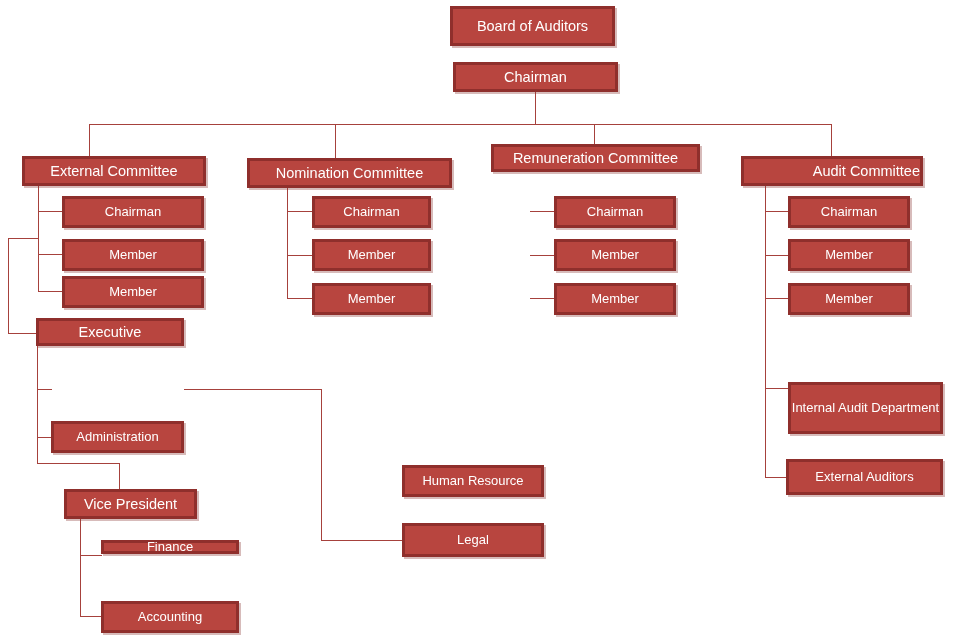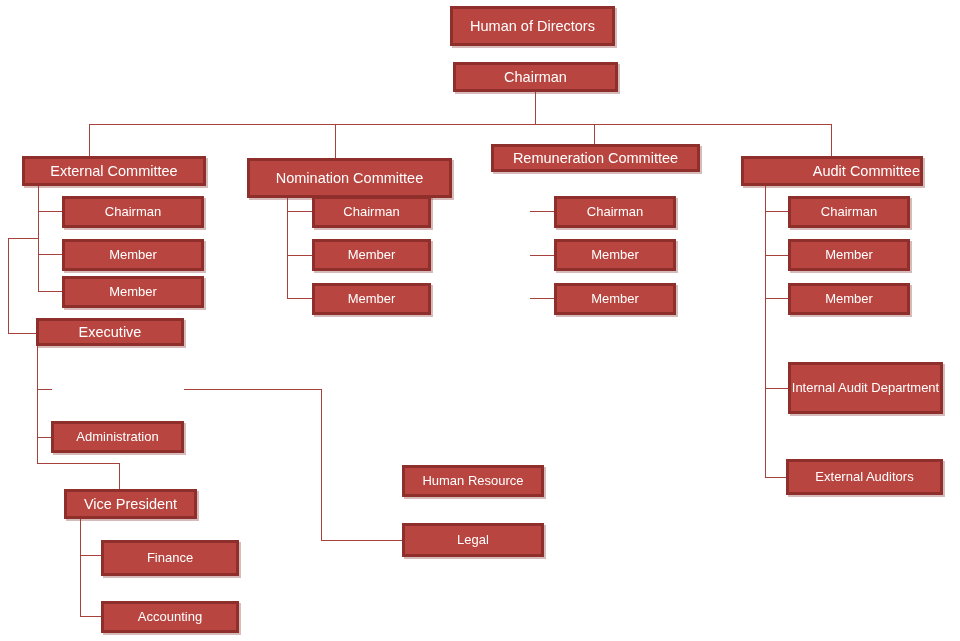--- a/index.html
+++ b/index.html
@@ -26,21 +26,21 @@
     font-size: 13px;
     line-height: 1.15;
     display: flex;
     align-items: center;
     justify-content: center;
     text-align: center;
     box-shadow: 2px 2px 0 rgba(140,60,58,0.35);
     user-select: none;
   }
   .node.big { font-size: 14.5px; }
-  .node.two-line { line-height: 1.25; }
+  .node.two-line { line-height: 1.25; margin-top: 20px; }
 
   
   .line {
     position: absolute;
     background: #a6413c;
   }
   .line.h { height: 1px; }
   .line.v { width: 1px; }
 </style>
 </head>
@@ -91,41 +91,41 @@
 
   <div class="line v" style="left:80px; top:513px; height:104px;"></div>
   <div class="line h" style="left:80px; top:555px; width:22px;"></div>
   <div class="line h" style="left:80px; top:616px; width:22px;"></div>
 
   <div class="line h" style="left:184px; top:389px; width:138px;"></div>
   <div class="line v" style="left:321px; top:389px; height:151px;"></div>
   <div class="line h" style="left:321px; top:540px; width:81px;"></div>
 
   <div class="node big" style="left:450px; top:6px; width:165px; height:40px;">
-    <span>Human of Directors</span>
+    <span>Board of Auditors</span>
   </div>
 
   <div class="node big" style="left:453px; top:62px; width:165px; height:30px;">
     <span>Chairman</span>
   </div>
 
   <div class="node big" style="left:22px; top:156px; width:184px; height:30px;">
     <span>External Committee</span>
   </div>
   <div class="node" style="left:62px; top:196px; width:142px; height:32px;">
     <span>Chairman</span>
   </div>
   <div class="node" style="left:62px; top:239px; width:142px; height:32px;">
     <span>Member</span>
   </div>
   <div class="node" style="left:62px; top:276px; width:142px; height:32px;">
     <span>Member</span>
   </div>
 
-  <div class="node big" style="left:247px; top:158px; width:205px; height:40px;">
+  <div class="node big" style="left:247px; top:158px; width:205px; height:30px;">
     <span>Nomination Committee</span>
   </div>
   <div class="node" style="left:312px; top:196px; width:119px; height:32px;">
     <span>Chairman</span>
   </div>
   <div class="node" style="left:312px; top:239px; width:119px; height:32px;">
     <span>Member</span>
   </div>
   <div class="node" style="left:312px; top:283px; width:119px; height:32px;">
     <span>Member</span>
@@ -165,21 +165,21 @@
 
   <div class="node big" style="left:36px; top:318px; width:148px; height:28px;">
     <span>Executive</span>
   </div>
   <div class="node" style="left:51px; top:421px; width:133px; height:32px;">
     <span>Administration</span>
   </div>
   <div class="node big" style="left:64px; top:489px; width:133px; height:30px;">
     <span>Vice President</span>
   </div>
-  <div class="node" style="left:101px; top:540px; width:138px; height:36px;">
+  <div class="node" style="left:101px; top:540px; width:138px; height:14px;">
     <span>Finance</span>
   </div>
   <div class="node" style="left:101px; top:601px; width:138px; height:32px;">
     <span>Accounting</span>
   </div>
 
   <div class="node" style="left:402px; top:465px; width:142px; height:32px;">
     <span>Human Resource</span>
   </div>
   <div class="node" style="left:402px; top:523px; width:142px; height:34px;">

